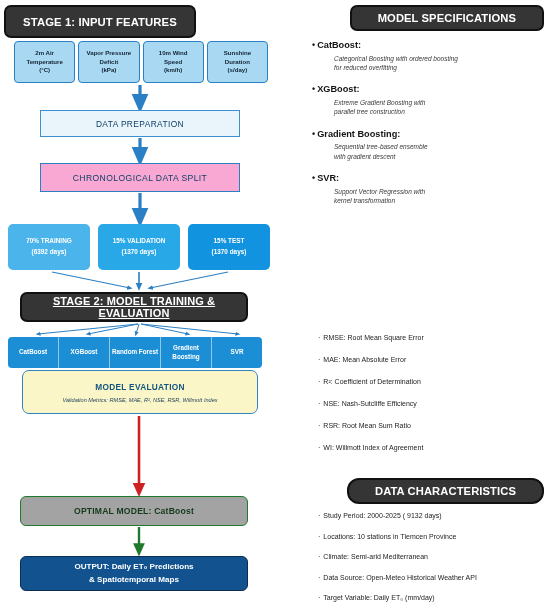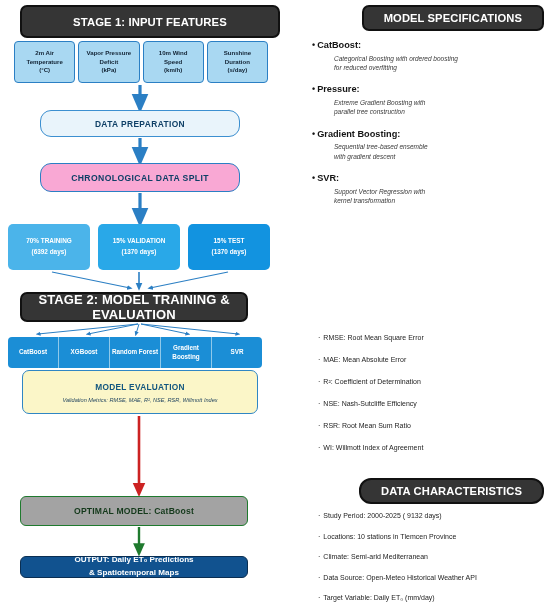--- a/index.html
+++ b/index.html
@@ -20,50 +20,51 @@
     font-weight: bold;
     display: flex; align-items: center; justify-content: center;
     text-align: center;
     letter-spacing: .1px;
   }
 
   
   .left { position: absolute; left: 0; top: 0; width: 280px; height: 610px; }
 
   .stage1 {
-    position: absolute; left: 20px; top: 5px;
-    width: 260px; height: 33px;
+    position: absolute; left: 4px; top: 5px;
+    width: 192px; height: 33px;
     font-size: 11.3px;
   }
   .stage2 {
     position: absolute; left: 20px; top: 292px;
     width: 228px; height: 30px;
-    font-size: 13px;
+    font-size: 11px;
+    text-decoration: underline;
   }
 
   .feat-row { position: absolute; left: 14px; top: 41px; width: 254px; display: flex; gap: 3px; }
   .feat {
     flex: 1;
     height: 42px;
     background: #a9d8f2;
     border: 1.4px solid #2b7fc4;
     border-radius: 4px;
     display: flex; align-items: center; justify-content: center;
     text-align: center;
     font-size: 6.1px; font-weight: bold; color: #123;
     line-height: 1.45;
     padding: 1px;
   }
 
   .proc {
     position: absolute;
-    border-radius: 11px;
+    border-radius: 0;
     display: flex; align-items: center; justify-content: center;
     text-align: center;
-    font-weight: bold;
+    font-weight: normal;
     color: #0e3f66;
     letter-spacing: .4px;
   }
   .prep {
     left: 40px; top: 110px; width: 200px; height: 27px;
     background: #e9f4fb; border: 1.6px solid #3c8fd0;
     font-size: 8.4px;
   }
   .split {
     left: 40px; top: 163px; width: 200px; height: 29px;
@@ -103,31 +104,31 @@
   .eval-title { font-size: 8.3px; font-weight: bold; color: #12567f; letter-spacing: .3px; }
   .eval-sub { font-size: 5.6px; font-style: italic; color: #1b3f5c; }
 
   .optimal {
     position: absolute; left: 20px; top: 496px; width: 228px; height: 30px;
     background: #a3a3a3; border: 1.8px solid #1f7a2e; border-radius: 6px;
     display: flex; align-items: center; justify-content: center;
     font-size: 8.6px; font-weight: bold; color: #14391b; letter-spacing: .2px;
   }
   .output {
-    position: absolute; left: 20px; top: 556px; width: 228px; height: 22px;
+    position: absolute; left: 20px; top: 556px; width: 228px; height: 35px;
     background: #11528f; border: 1.6px solid #0a2e52; border-radius: 6px;
     display: flex; flex-direction: column; align-items: center; justify-content: center;
     color: #fff; font-size: 8.1px; font-weight: bold; line-height: 1.55; text-align: center;
   }
 
   .connectors { position: absolute; left: 0; top: 0; width: 280px; height: 610px; pointer-events: none; }
 
   
   .right { position: absolute; left: 300px; top: 0; width: 250px; height: 610px; }
-  .rbadge { position: absolute; right: 6px; height: 26px; padding: 0 20px; font-size: 11.2px; text-align: right; }
+  .rbadge { position: absolute; right: 6px; height: 26px; padding: 0 26px; font-size: 11.2px; text-align: right; }
   .spec-badge { top: 5px; }
   .perf-badge { top: 297px; }
   .data-badge { top: 478px; border-radius: 12px; }
 
   .spec-list { position: absolute; left: 12px; top: 40px; width: 236px; }
   .spec-item { margin-bottom: 12.5px; }
   .spec-name { font-size: 9.2px; font-weight: bold; color: #141414; }
   .spec-name .dot { font-size: 9px; margin-right: 2px; }
   .spec-desc {
     font-size: 6.5px; font-style: italic; color: #3a3a3a;
@@ -256,21 +257,21 @@
   <div class="right">
 
     <div class="badge rbadge spec-badge">MODEL SPECIFICATIONS</div>
 
     <div class="spec-list">
       <div class="spec-item">
         <div class="spec-name"><span class="dot">•</span><span>CatBoost:</span></div>
         <div class="spec-desc"><span>Categorical Boosting with ordered boosting</span><br><span>for reduced overfitting</span></div>
       </div>
       <div class="spec-item">
-        <div class="spec-name"><span class="dot">•</span><span>Pressure:</span></div>
+        <div class="spec-name"><span class="dot">•</span><span>XGBoost:</span></div>
         <div class="spec-desc"><span>Extreme Gradient Boosting with</span><br><span>parallel tree construction</span></div>
       </div>
       <div class="spec-item">
         <div class="spec-name"><span class="dot">•</span><span>Gradient Boosting:</span></div>
         <div class="spec-desc"><span>Sequential tree-based ensemble</span><br><span>with gradient descent</span></div>
       </div>
       <div class="spec-item">
         <div class="spec-name"><span class="dot">•</span><span>SVR:</span></div>
         <div class="spec-desc"><span>Support Vector Regression with</span><br><span>kernel transformation</span></div>
       </div>

